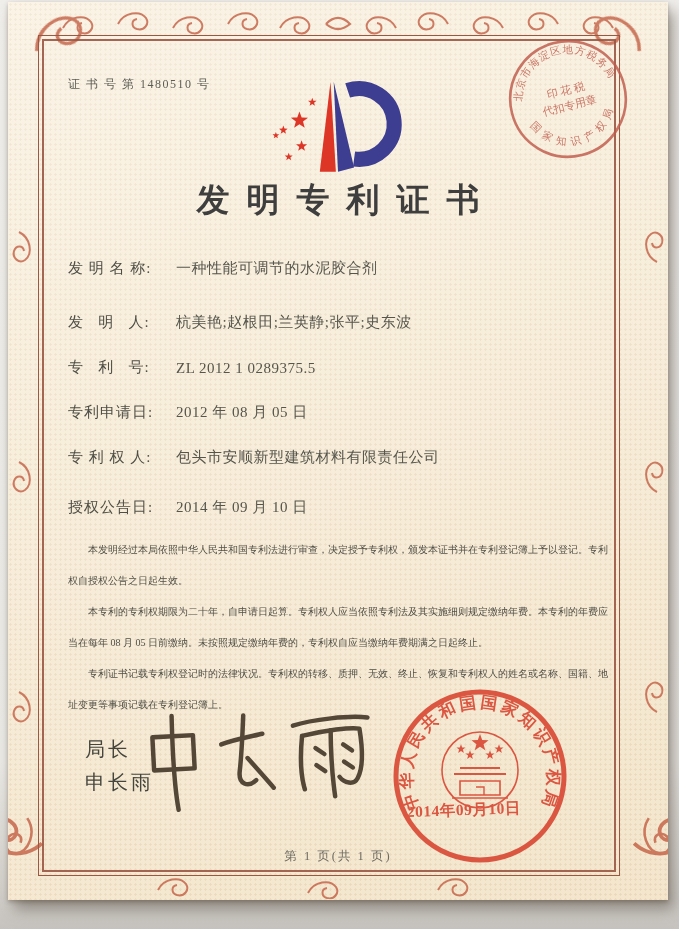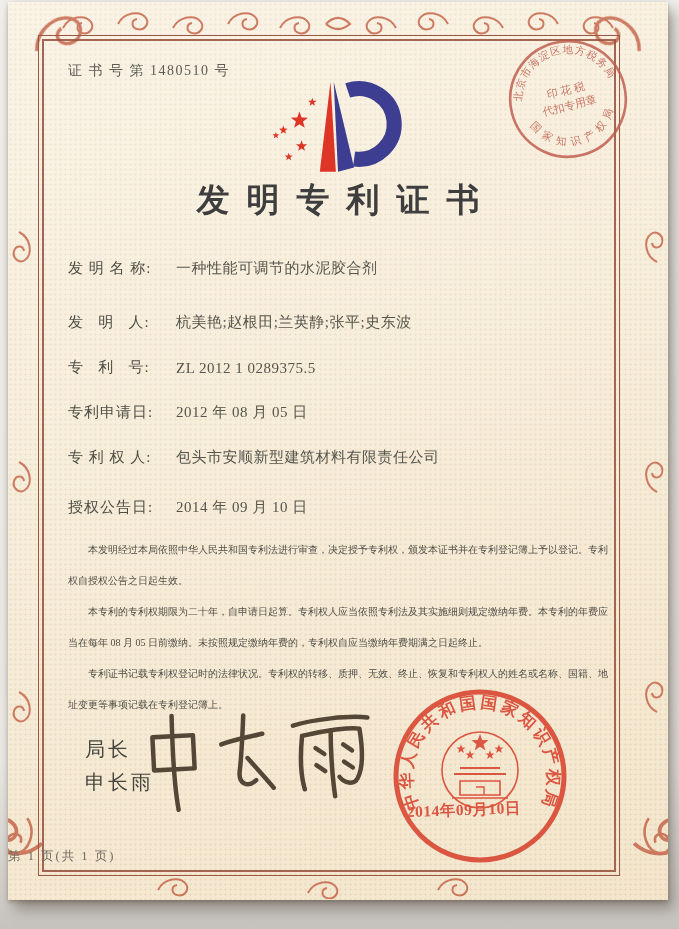--- a/index.html
+++ b/index.html
@@ -9,38 +9,38 @@
     background-color:#f7ecd7;
     background-image:
       linear-gradient(160deg,rgba(255,255,255,.38),rgba(214,176,118,.10)),
       radial-gradient(rgba(186,146,88,.16) 1px,rgba(0,0,0,0) 1.25px);
     background-size:100% 100%,5px 5px;
     box-shadow:6px 9px 14px rgba(80,70,58,.5),0 2px 4px rgba(80,70,58,.35);}
   .frame{position:absolute;left:30px;top:33px;width:580px;height:839px;
     border:1px solid #9a5742;}
   .frame::after{content:"";position:absolute;inset:3px;border:2px solid #9a5742;opacity:.9;}
   .deco{position:absolute;left:0;top:0;width:660px;height:897px;pointer-events:none;}
-  .cert-no{position:absolute;left:60px;top:60px;font-size:14px;color:#5c5c54;
+  .cert-no{position:absolute;left:60px;top:74px;font-size:12px;color:#5c5c54;
     letter-spacing:1.5px;white-space:pre;}
   .title{position:absolute;left:0;top:176px;width:660px;text-align:center;
     font-size:33px;font-weight:700;color:#3e3e3e;letter-spacing:17px;text-indent:17px;}
   .field{position:absolute;left:60px;display:flex;align-items:flex-end;
     font-size:15px;color:#4e4e46;}
   .field .lab{white-space:pre;letter-spacing:1px;min-width:96px;}
   .field .val{margin-left:12px;white-space:pre;letter-spacing:.5px;color:#55554c;}
   .paras{position:absolute;left:60px;top:532px;width:540px;font-size:10px;
     line-height:31px;color:#514f47;text-align:justify;}
   .paras p{margin:0;text-indent:2em;}
   .signer{position:absolute;left:77px;top:731px;font-size:20px;color:#45453e;
     letter-spacing:3px;line-height:33px;}
   .sig{position:absolute;left:135px;top:700px;}
   .seal{position:absolute;left:382px;top:684px;}
   .stamp{position:absolute;left:497px;top:34px;transform:rotate(-14deg);opacity:.82;}
   .logo{position:absolute;left:255px;top:73px;}
-  .footer{position:absolute;left:0;top:846px;width:660px;text-align:left;
+  .footer{position:absolute;left:0;top:846px;width:660px;text-align:center;
     font-size:12.5px;color:#6e6a60;letter-spacing:2px;white-space:pre;}
   svg text{font-family:"Liberation Serif","DejaVu Serif",serif;}
 </style>
 </head>
 <body>
 
 <div class="paper">
 
   <svg class="deco" viewBox="0 0 660 897" aria-hidden="true">
     <defs>

